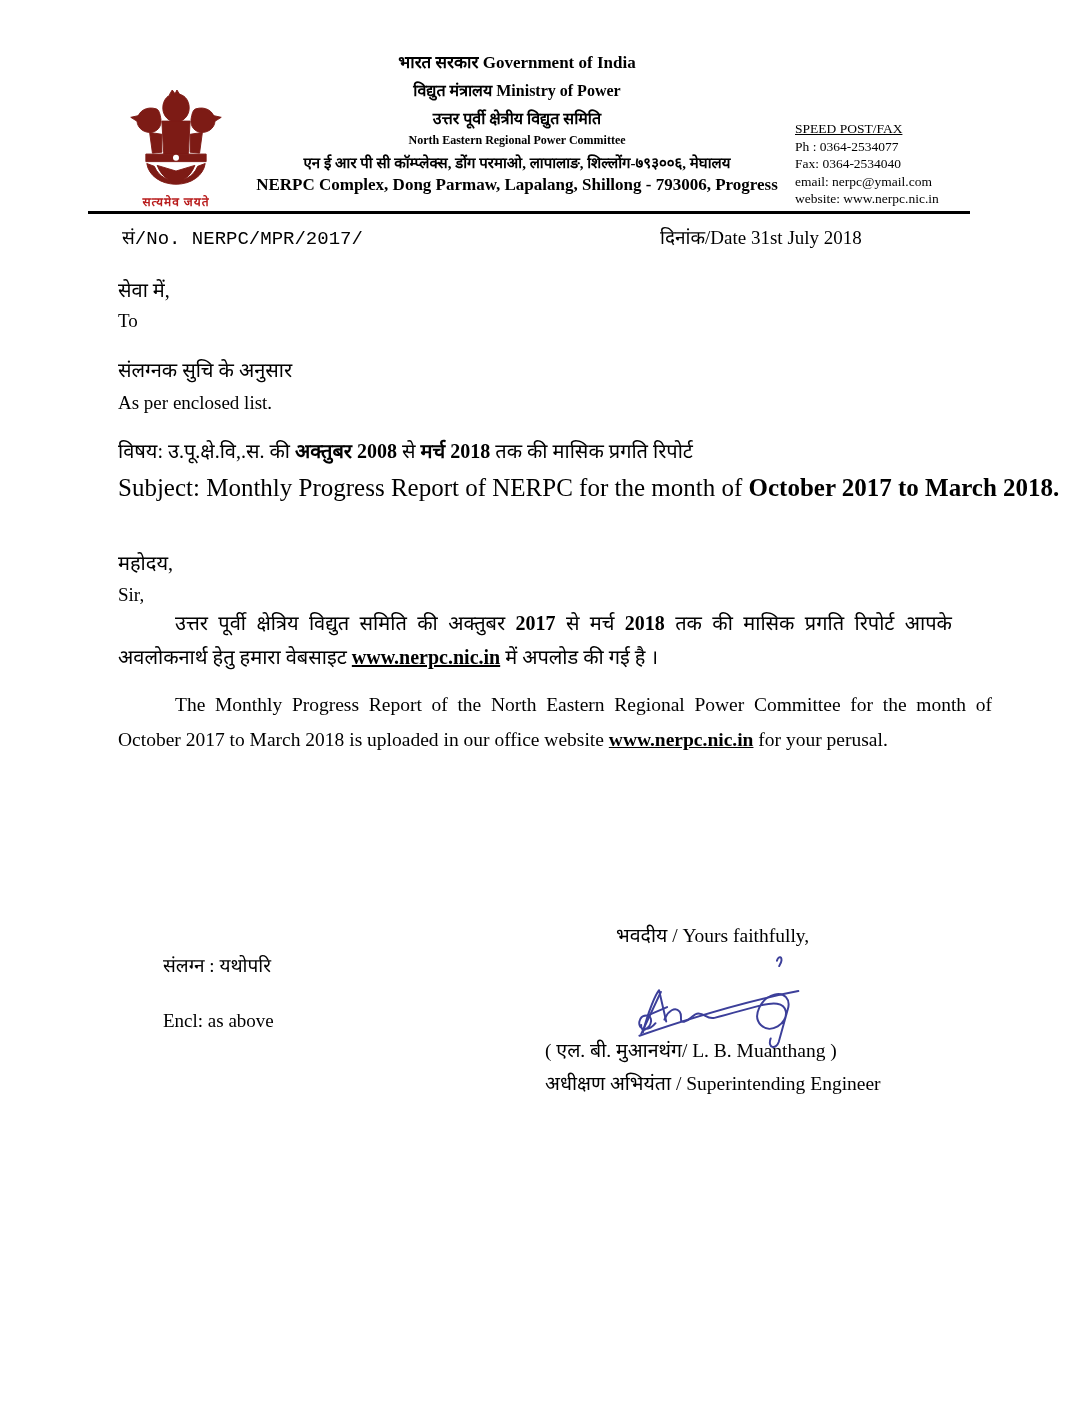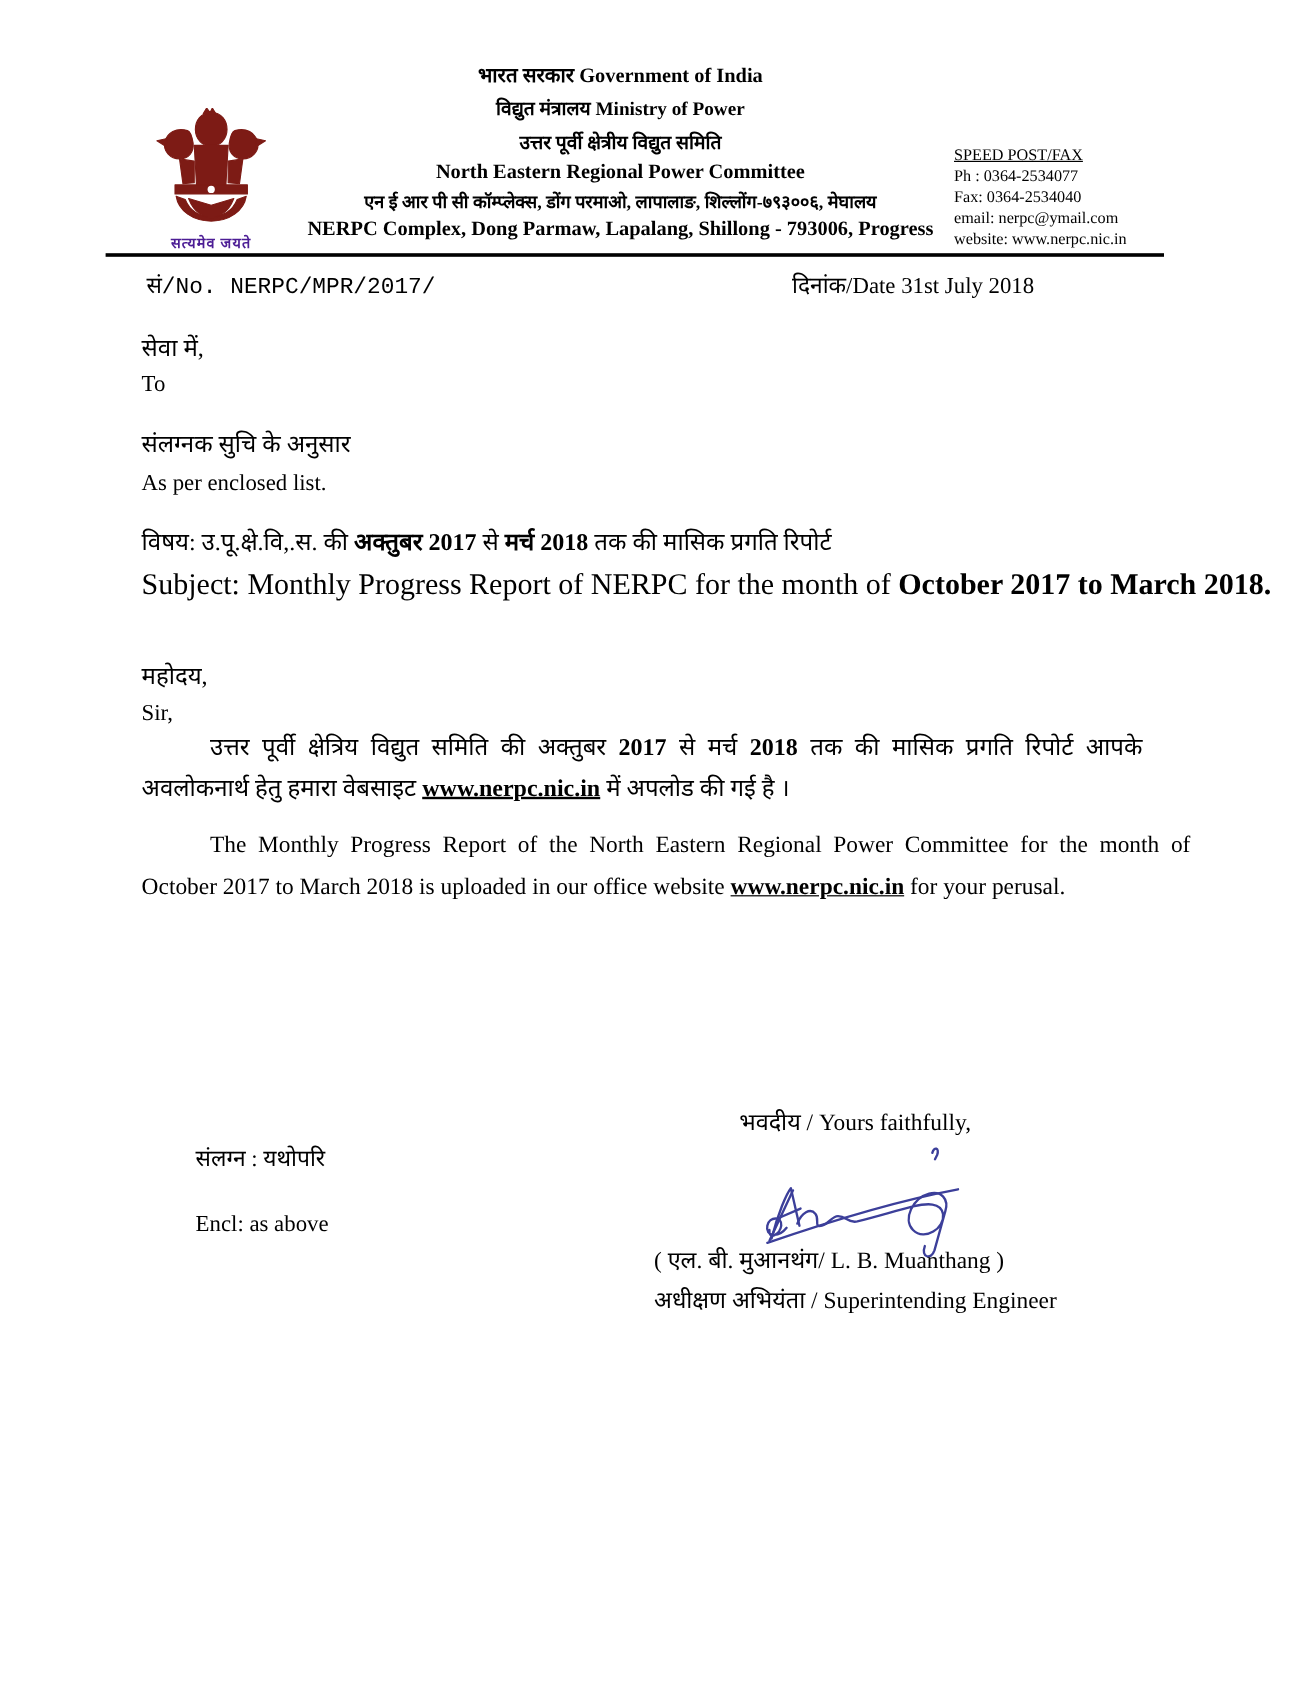--- a/index.html
+++ b/index.html
@@ -14,29 +14,29 @@
     width: 1088px; height: 1408px;
     background: #ffffff;
     overflow: hidden;
   }
   .abs { position: absolute; }
 
   
   .emblem-wrap { left: 110px; top: 90px; width: 132px; text-align: center; }
   .emblem-motto {
     display: block; margin-top: 1px;
-    font-size: 12px; font-weight: bold; color: #4c1d95;
+    font-size: 12px; font-weight: bold; color: #b91c1c;
     letter-spacing: 1px; white-space: nowrap;
   }
   .org-block { left: 187px; top: 50px; width: 660px; text-align: center; }
   .org-line { display: block; font-weight: bold; }
   .org-line.l1 { font-size: 17px; margin-bottom: 6px; }
   .org-line.l2 { font-size: 16px; margin-bottom: 6px; }
   .org-line.l3 { font-size: 16px; margin-bottom: 4px; }
-  .org-line.l4 { font-size: 17px; margin-bottom: 4px; }
+  .org-line.l4 { font-size: 12px; margin-bottom: 4px; }
   .org-line.l5 { font-size: 15px; margin-bottom: 3px; }
   .org-line.l6 { font-size: 17px; }
 
   .contact-block { left: 795px; top: 120px; width: 220px; font-size: 13.5px; line-height: 17.5px; }
   .contact-title { text-decoration: underline; display: block; }
   .contact-line { display: block; }
 
   .header-rule { left: 88px; top: 211px; width: 882px; height: 3px; background: #000; }
 
   
@@ -135,21 +135,21 @@
   <div class="abs ref-no">सं/No. NERPC/MPR/2017/</div>
   <div class="abs ref-date">दिनांक/Date  31st July 2018</div>
 
   <div class="abs addr-hi hi t20">सेवा में,</div>
   <div class="abs addr-en t19">To</div>
 
   <div class="abs encl-hi hi t20">संलग्नक सुचि के अनुसार</div>
   <div class="abs encl-en t19">As per enclosed list.</div>
 
   <div class="abs subject-hi hi">
-    <span>विषय: उ.पू.क्षे.वि,.स.  की </span><b class="seg">अक्तुबर 2017</b><span> से </span><b class="seg">मर्च 2018</b><span> तक की मासिक प्रगति रिपोर्ट</span>
+    <span>विषय: उ.पू.क्षे.वि,.स.  की </span><b class="seg">अक्तुबर 2008</b><span> से </span><b class="seg">मर्च 2018</b><span> तक की मासिक प्रगति रिपोर्ट</span>
   </div>
   <div class="abs subject-en">
     <span>Subject: Monthly Progress Report of NERPC for the month of </span><b class="seg">October 2017 to March 2018.</b>
   </div>
 
   <div class="abs salut-hi hi t20">महोदय,</div>
   <div class="abs salut-en t19">Sir,</div>
 
   <div class="abs para-hi hi">
     <span>उत्तर पूर्वी क्षेत्रिय विद्युत समिति की अक्तुबर </span><b class="seg">2017</b><span> से मर्च </span><b class="seg">2018</b><span> तक की मासिक प्रगति रिपोर्ट आपके अवलोकनार्थ हेतु हमारा वेबसाइट </span><span class="weblink">www.nerpc.nic.in</span><span> में अपलोड की गई है ।</span>

